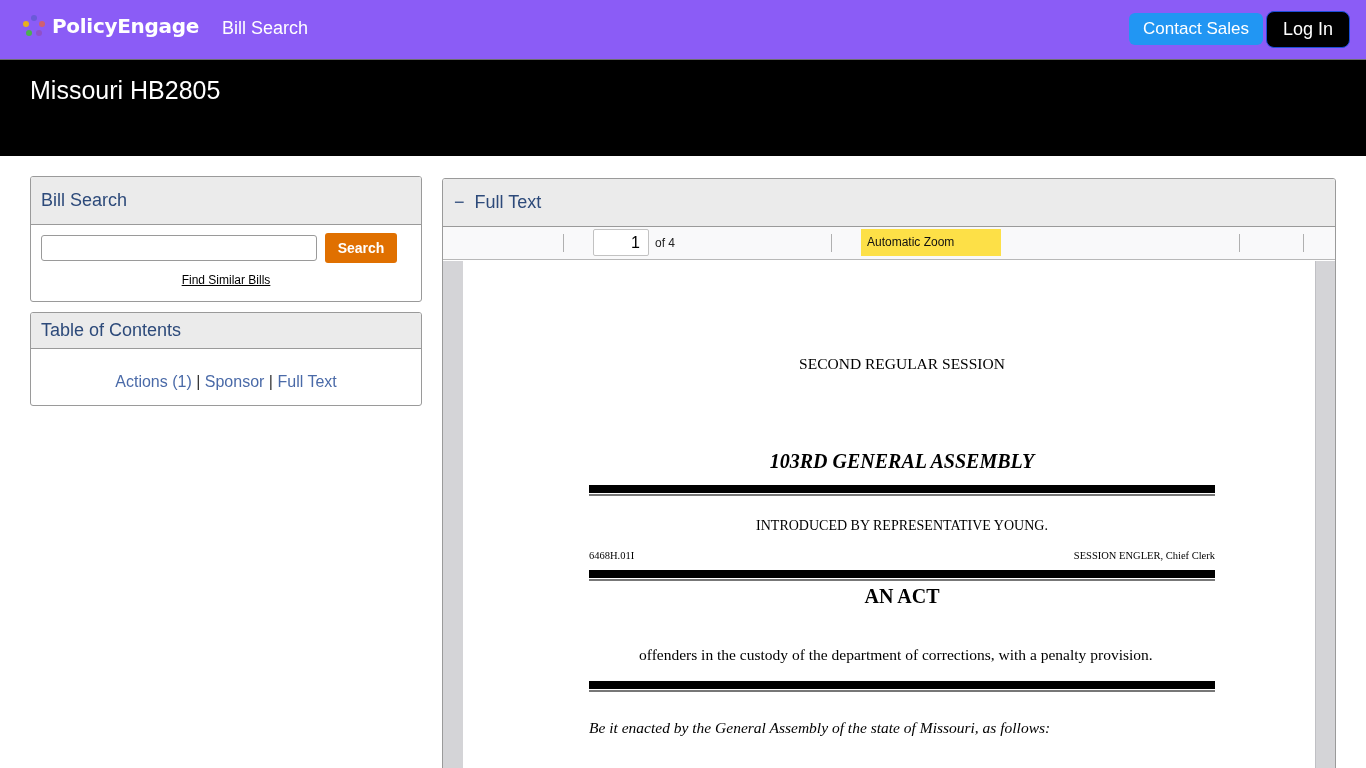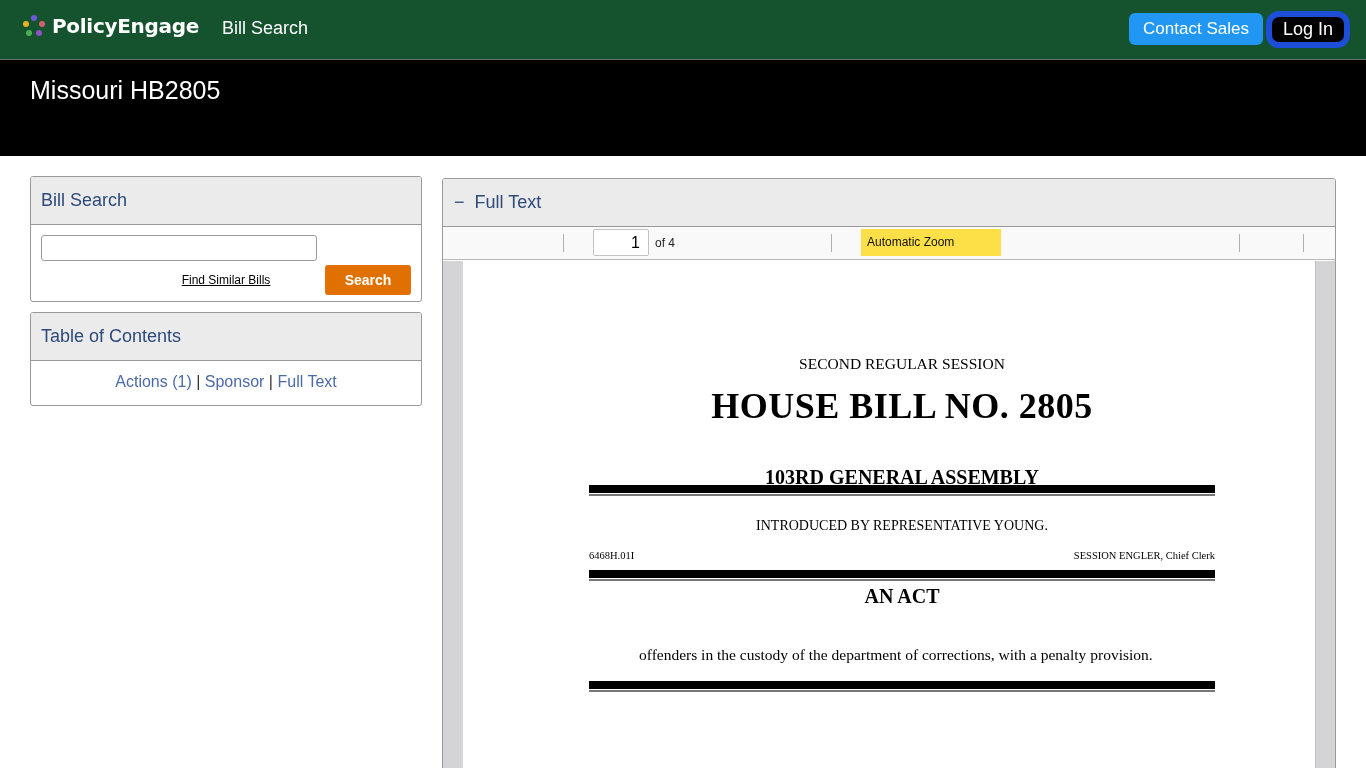--- a/index.html
+++ b/index.html
@@ -1,44 +1,44 @@
 <!DOCTYPE html>
 <html><head>
 <meta charset="utf-8">
 <style>
   * { box-sizing: border-box; margin: 0; padding: 0; }
   html, body { width: 1366px; height: 768px; overflow: hidden; background: #ffffff; font-family: "Liberation Sans", sans-serif; }
 
   
-  .topnav { position: absolute; left: 0; top: 0; width: 1366px; height: 59px; background: #14532d; }
+  .topnav { position: absolute; left: 0; top: 0; width: 1366px; height: 59px; background: #8b5cf6; }
   .topnav-sep { position: absolute; left: 0; top: 59px; width: 1366px; height: 1px; background: #6e6e6e; }
   .logo { position: absolute; left: 22px; top: 15px; width: 24px; height: 24px; }
   .logo span { position: absolute; width: 6px; height: 6px; border-radius: 50%; }
   .brand { position: absolute; left: 52px; top: 14px; color: #fff; font-family: "DejaVu Sans", sans-serif; font-weight: bold; font-size: 20px; letter-spacing: -0.3px; }
   .nav-link { position: absolute; left: 222px; top: 18px; color: #fff; font-size: 18px; text-decoration: none; }
   .btn-contact { position: absolute; left: 1129px; top: 13px; width: 134px; height: 32px; background: #2196f3; color: #fff; font-size: 17px; border: none; border-radius: 6px; display: flex; align-items: center; justify-content: center; }
-  .btn-login { position: absolute; left: 1266px; top: 11px; width: 84px; height: 37px; background: #000; color: #fff; font-size: 18px; border: 6px solid #1d4ed8; border-radius: 13px; display: flex; align-items: center; justify-content: center; }
+  .btn-login { position: absolute; left: 1266px; top: 11px; width: 84px; height: 37px; background: #000; color: #fff; font-size: 18px; border: 1px solid #1d4ed8; border-radius: 8px; display: flex; align-items: center; justify-content: center; }
 
   
   .titleband { position: absolute; left: 0; top: 60px; width: 1366px; height: 96px; background: #000; padding-left: 46px; }
   .page-title { position: absolute; left: 30px; top: 16px; color: #fff; font-size: 25px; }
   .page-subtitle { position: absolute; left: 30px; top: 51px; color: #dcdcdc; font-size: 17.5px; }
 
   
   .panel { position: absolute; border: 1px solid #9a9a9a; border-radius: 3px; background: #fff; overflow: hidden; }
   .panel-head { background: #ebebeb; border-bottom: 1px solid #9a9a9a; color: #2d4a7a; font-size: 18px; padding-left: 10px; display: flex; align-items: center; }
 
   .search-panel { left: 30px; top: 176px; width: 392px; height: 126px; }
   .search-panel .panel-head { height: 48px; }
   .search-input { position: absolute; left: 10px; top: 58px; width: 276px; height: 26px; border: 1px solid #9a9a9a; border-radius: 3px; background: #fff; }
-  .search-btn { position: absolute; left: 294px; top: 56px; width: 86px; height: 30px; background: #e07000; color: #fff; font-weight: bold; font-size: 14px; border: none; border-radius: 3px; display: flex; align-items: center; justify-content: center; margin-top: 32px; }
+  .search-btn { position: absolute; left: 294px; top: 56px; width: 72px; height: 30px; background: #e07000; color: #fff; font-weight: bold; font-size: 14px; border: none; border-radius: 3px; display: flex; align-items: center; justify-content: center; }
   .similar-link { position: absolute; left: 0; top: 96px; width: 390px; text-align: center; font-size: 12px; color: #000000; text-decoration: underline; }
 
   .toc-panel { left: 30px; top: 312px; width: 392px; height: 94px; }
-  .toc-panel .panel-head { height: 48px; }
+  .toc-panel .panel-head { height: 36px; }
   .toc-links { position: absolute; left: 0; top: 60px; width: 390px; text-align: center; font-size: 16px; color: #3b5e9c; }
   .toc-links a { color: #4a6aa8; text-decoration: none; }
   .toc-links .sep { color: #333; }
 
   
   .viewer { left: 442px; top: 178px; width: 894px; height: 600px; }
   .viewer .panel-head { height: 48px; padding-left: 11px; font-size: 18px; }
   .viewer .collapse { margin-right: 10px; font-size: 18px; color: #2d4a7a; }
   .pdf-toolbar { position: absolute; left: 0; top: 48px; width: 892px; height: 33px; background: #f9f9fa; border-bottom: 1px solid #b8b8b8; }
   .tb-sep { position: absolute; top: 7px; width: 1px; height: 18px; background: #b0b0b0; }
@@ -105,26 +105,26 @@
     <div class="page-of">of 4</div>
     <div class="tb-sep" style="left:388px;"></div>
     <div class="zoom-select">Automatic Zoom</div>
     <div class="tb-sep" style="left:796px;"></div>
     <div class="tb-sep" style="left:860px;"></div>
   </div>
 
   <div class="pdf-area">
     <div class="pdf-page">
       <div class="doc-center" style="top:94px;font-size:15.5px;">SECOND REGULAR SESSION</div>
-      <div class="doc-center" style="top:124px;font-size:36px;font-weight:bold;letter-spacing:0.5px;">HOUSE BILL NO. 2805</div>
-      <div class="doc-center" style="top:205px;font-size:20px;font-weight:bold;">103RD GENERAL ASSEMBLY</div>
+      <div class="doc-center" style="top:189px;font-size:20px;font-weight:bold;font-style:italic;">103RD GENERAL ASSEMBLY</div>
       <div class="rule" style="top:224px;"></div>
       <div class="doc-center" style="top:257px;font-size:14px;">INTRODUCED BY REPRESENTATIVE YOUNG.</div>
       <div style="position:absolute;left:126px;top:289px;font-size:10.5px;">6468H.01I</div>
       <div style="position:absolute;right:100px;top:289px;font-size:10.5px;">SESSION ENGLER, Chief Clerk</div>
       <div class="rule" style="top:309px;"></div>
       <div class="doc-center" style="top:324px;font-size:20px;font-weight:bold;">AN ACT</div>
       <div style="position:absolute;left:176px;top:385px;width:580px;font-size:15.5px;white-space:nowrap;">offenders in the custody of the department of corrections, with a penalty provision.</div>
       <div class="rule" style="top:420px;"></div>
+      <div style="position:absolute;left:126px;top:458px;font-size:15.5px;font-style:italic;">Be it enacted by the General Assembly of the state of Missouri, as follows:</div>
     </div>
     <div class="pdf-scroll-right"></div>
   </div>
 </div>
 
 </body></html>

